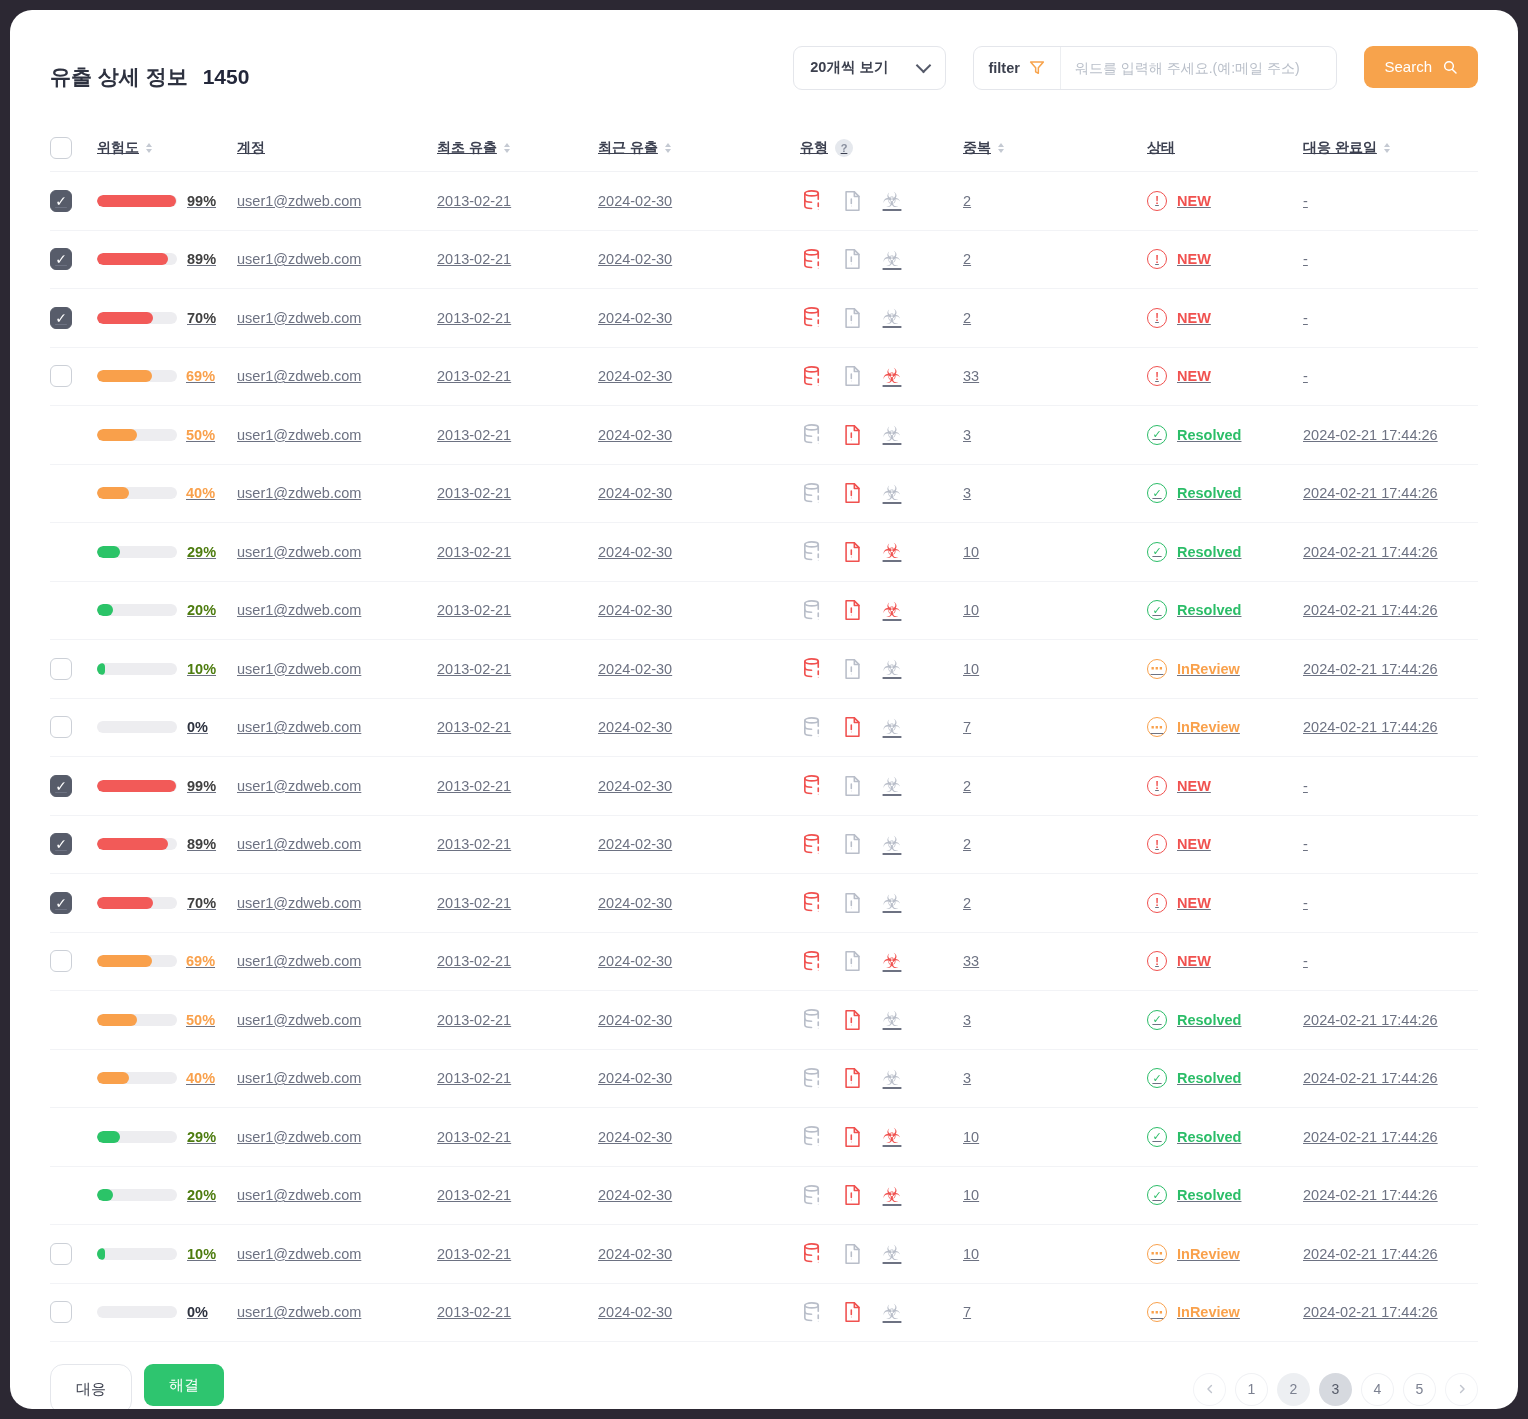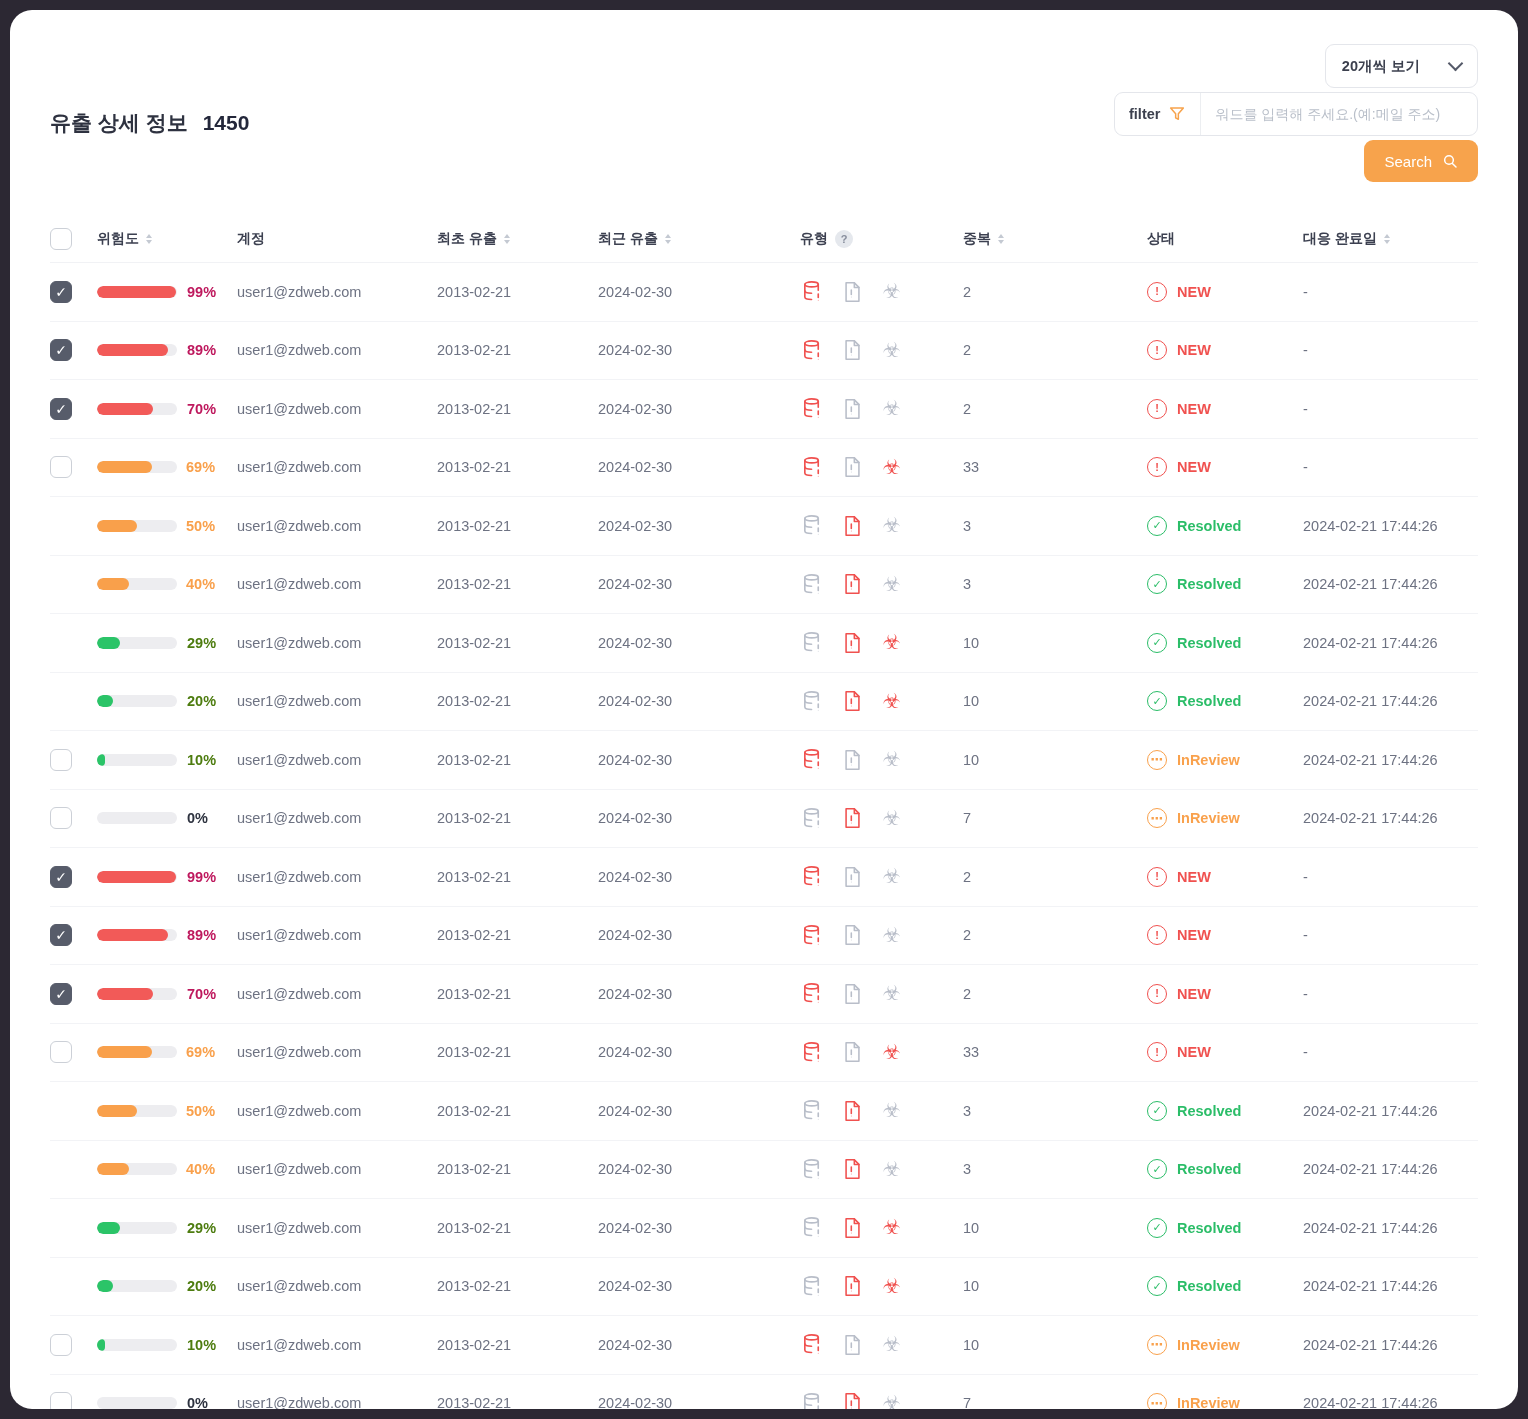--- a/index.html
+++ b/index.html
@@ -2,30 +2,30 @@
 <html><head>
 <meta charset="utf-8">
 <style>
   html,body{margin:0;padding:0;background:#2c2833;width:1528px;height:1419px;font-family:"Liberation Sans","DejaVu Sans",sans-serif;}
   .card{position:absolute;inset:10px;background:#ffffff;border-radius:22px;padding:34px 40px 24px;box-sizing:border-box;overflow:hidden;}
   
   .topbar{display:flex;justify-content:space-between;align-items:center;margin-bottom:34px;}
   .titlewrap{display:flex;align-items:baseline;gap:15px;}
   .title{font-size:21px;font-weight:700;color:#2e3240;margin:0;}
   .count{font-size:21px;font-weight:700;color:#23273a;margin-top:21px;}
-  .controls{display:flex;align-items:flex-end;gap:4px;flex-direction:column;}
+  .controls{display:flex;align-items:flex-start;gap:27px;}
   .pagesize{height:42px;border:1px solid #e4e6eb;border-radius:9px;display:flex;align-items:center;gap:30px;padding:0 16px;font-weight:600;color:#3c404e;font-size:14.5px;background:#fff;cursor:pointer;}
   .chev{width:9px;height:9px;border-right:2px solid #555a69;border-bottom:2px solid #555a69;transform:rotate(45deg);margin-top:-5px;}
   .searchgroup{height:42px;border:1px solid #e4e6eb;border-radius:9px;display:flex;align-items:center;width:362px;background:#fff;}
   .filterpart{display:flex;align-items:center;gap:8px;padding:0 14px;height:100%;border-right:1px solid #eceef1;font-weight:600;color:#3c404e;font-size:14.5px;}
   .searchinput{border:none;outline:none;flex:1;min-width:0;padding:0 14px;font-size:14px;color:#3c404e;font-family:inherit;background:transparent;}
   .searchinput::placeholder{color:#b9bfc9;}
   .searchbtn{height:42px;background:#f7a34c;border:none;border-radius:9px;color:#fff;font-size:15px;display:flex;align-items:center;gap:10px;padding:0 20px;cursor:pointer;font-family:inherit;}
   
-  .grid{display:grid;grid-template-columns:47px 140px 200px 161px 202px 163px 184px 156px 1fr;align-items:center;}
+  .grid{display:grid;grid-template-columns:47px 140px 200px 161px 202px 163px 184px 156px 1fr;align-items:center;text-decoration:underline;}
   .thead{height:46px;border-bottom:1px solid #f1f2f5;font-size:14px;font-weight:700;color:#3c4050;}
   .hcell{display:flex;align-items:center;}
   .sort{display:inline-flex;flex-direction:column;gap:2px;margin-left:7px;}
   .sort i{width:0;height:0;border-left:3.5px solid transparent;border-right:3.5px solid transparent;}
   .sort .up{border-bottom:4.5px solid #c4c9d2;}
   .sort .dn{border-top:4.5px solid #c4c9d2;}
   .help{width:18px;height:18px;border-radius:50%;background:#e5e8ed;color:#878d9c;font-size:11px;font-weight:700;display:inline-flex;align-items:center;justify-content:center;margin-left:7px;cursor:pointer;}
   .trow{height:57.5px;border-bottom:1px solid #f2f3f6;font-size:14.5px;color:#6d7282;}
   .cell{display:flex;align-items:center;}
   
@@ -33,21 +33,21 @@
   .cbx.on{background:#575c6a;border-color:#575c6a;}
   .tick{font-size:14px;font-weight:700;color:#fff;line-height:1;}
   
   .bar{width:80px;height:12px;background:#ededf0;border-radius:6px;overflow:hidden;flex:none;}
   .bar i{display:block;height:100%;border-radius:6px;}
   .fill-red{background:#f25a58;}
   .fill-orange{background:#f9a04b;}
   .fill-green{background:#2bc468;}
   .fill-none{background:transparent;}
   .pct{margin-left:10px;font-weight:600;}
-  .pct-red{color:#be185d;}
+  .pct-red{color:#404040;}
   .pct-orange{color:#f9a04b;margin-left:9px;}
   .pct-green{color:#4d7c0f;}
   .pct-none{color:#2e3340;}
   
   .types{display:flex;gap:16px;align-items:center;}
   .ticon{color:#b9bec9;display:inline-flex;align-items:center;justify-content:center;width:24px;height:24px;}
   .ticon.on{color:#f0514f;}
   .bioglyph{font-size:21px;line-height:1;font-family:"DejaVu Sans",sans-serif;}
   
   .status{display:flex;align-items:center;gap:10px;font-weight:600;}

